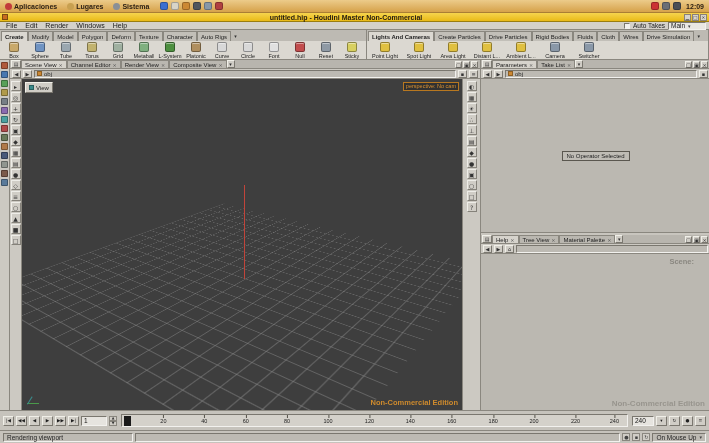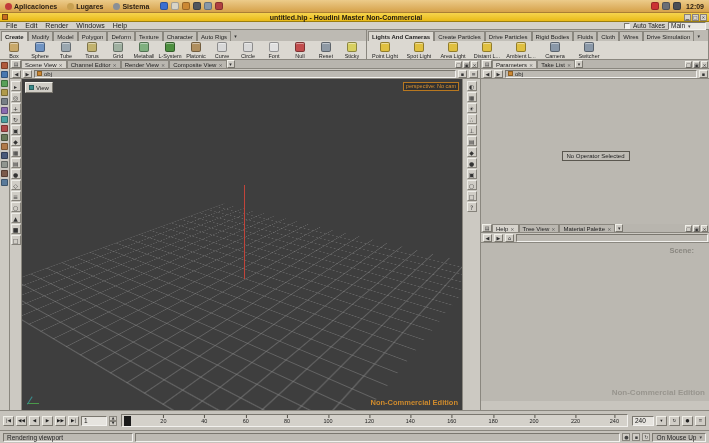--- a/index.html
+++ b/index.html
@@ -81,21 +81,21 @@
   .vp-watermark{position:absolute;right:4px;bottom:3px;font-size:7.5px;font-weight:bold;color:#cf8b2d;}
   .axis-gizmo{position:absolute;left:5px;bottom:6px;width:16px;height:12px;}
   .ax{position:absolute;left:0;bottom:0;display:block;}
   .ax1{width:12px;height:1px;background:#4a9a4a;}
   .ax2{width:1px;height:9px;background:#3a8a8a;transform:rotate(32deg);transform-origin:bottom left;}
   .vp-right-tools{width:18px;background:#ccc9c2;border-left:1px solid #8a877f;display:flex;flex-direction:column;align-items:center;gap:1px;padding-top:2px;}
 
   #right-col{position:absolute;left:480px;top:0;width:229px;height:350px;border-left:1px solid #8a877f;}
   .rpane{position:absolute;left:0;width:229px;display:flex;flex-direction:column;}
   #param-pane{top:0;height:173px;border-bottom:1px solid #8a877f;}
-  #help-pane{top:164px;height:177px;}
+  #help-pane{top:175px;height:177px;}
   .pane-content{flex:1;position:relative;background:#bbb8b1;}
   .no-op{position:absolute;left:50%;top:72px;transform:translateX(-50%);border:1px solid #5a574f;background:#bfbcb5;padding:1px 4px;font-size:6px;color:#222;white-space:nowrap;}
   .scene-label{position:absolute;top:3px;right:16px;font-size:7.5px;font-weight:bold;color:#8a8780;}
   .pane-watermark{position:absolute;right:5px;bottom:4px;font-size:8px;font-weight:bold;color:#98958e;}
 
   
   #playbar{position:absolute;left:0;top:410px;width:709px;height:20px;background:#c6c3bc;border-top:1px solid #8a877f;display:flex;align-items:center;gap:2px;padding:0 3px;}
   .pbtn{min-width:11px;height:10px;display:flex;align-items:center;justify-content:center;font-size:4.5px;color:#222;background:#d0cdc6;border:1px solid;border-color:#f0efe8 #7a776f #7a776f #f0efe8;padding:0 1px;}
   .pfield{width:26px;height:10px;background:#e6e4df;border:1px solid;border-color:#7a776f #f2f1ee #f2f1ee #7a776f;font-size:6.5px;display:flex;align-items:center;padding:0 2px;color:#111;}
   .pfield.end{width:22px;}

